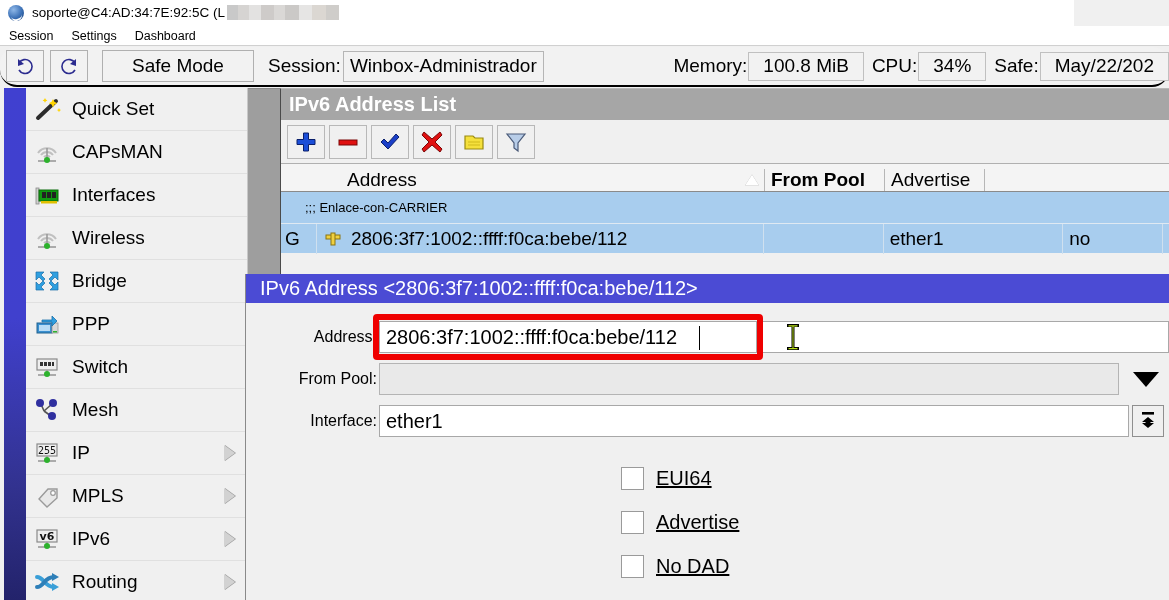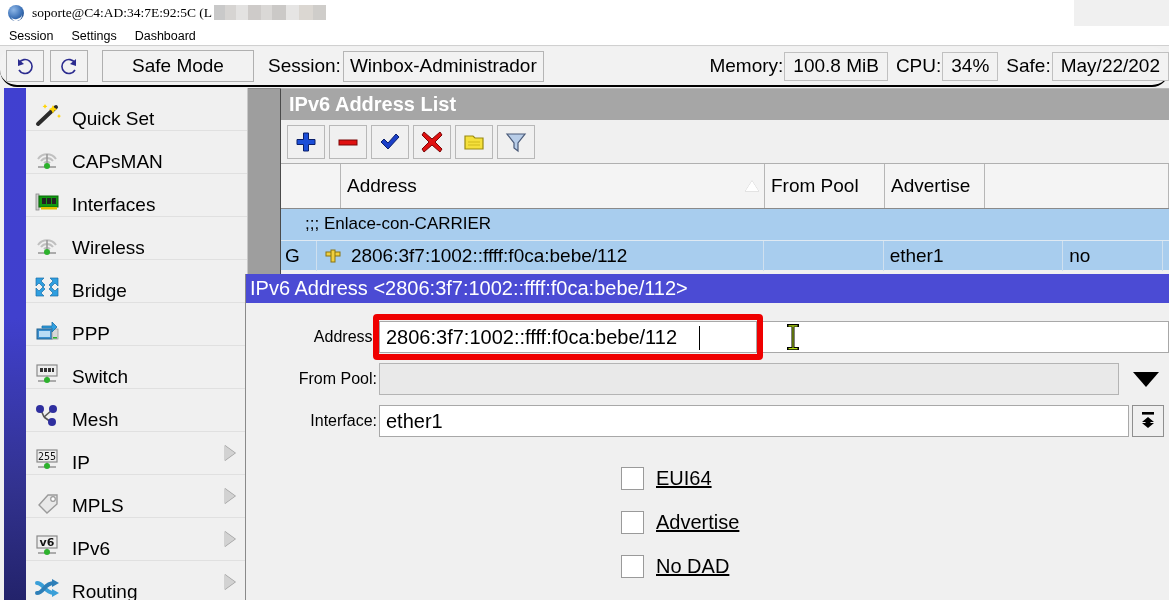--- a/index.html
+++ b/index.html
@@ -11,21 +11,20 @@
     font-family: "Liberation Sans", sans-serif;
   }
 
   
   #titlebar {
     position: absolute; left: 0; top: 0; width: 1074px; height: 26px;
     background: #ffffff;
     display: flex; align-items: center;
     padding-left: 8px;
     border-bottom: 1px solid #ffffff;
-    font-family: Liberation Serif, serif;
   }
   #win-logo {
     width: 16px; height: 16px; margin-right: 8px; flex: 0 0 auto;
     position: relative;
   }
   #win-logo .ball {
     position: absolute; left: 0; top: 0; width: 16px; height: 16px;
     border-radius: 50%;
     background: radial-gradient(circle at 35% 30%, #8fb8e8 0%, #3a6fb5 55%, #1d3f73 100%);
   }
@@ -97,38 +96,38 @@
     display: flex; align-items: center;
     font-size: 19px; color: #000;
   }
   #status-right {
     margin-left: auto; display: flex; align-items: center;
     font-size: 19px; color: #000; padding-right: 0px;
   }
   .stat-label { margin-left: 8px; }
   .stat-value {
     border: 1px solid #c0c0c0; background: #f2f2f2;
-    padding: 2px 8px; margin-left: 1px;
+    padding: 2px 14px; margin-left: 1px;
     display: flex; align-items: center; height: 29px;
   }
 
   
   #blue-strip {
     position: absolute; left: 4px; top: 88px; width: 22px; height: 512px;
     background: linear-gradient(180deg, #4040d0 0%, #4040cd 45%, #32328f 78%, #23236b 100%);
     overflow: hidden;
   }
   #sidebar {
     position: absolute; left: 26px; top: 88px; width: 222px; height: 512px;
     background: #f0f0f0;
     overflow: hidden;
     border-right: 1px solid #c8c8c8;
   }
   .side-item {
-    height: 43px; display: flex; align-items: flex-end;
+    height: 43px; display: flex; align-items: center;
     border-bottom: 1px solid #e0e0e0;
     cursor: pointer; padding-left: 4px;
     position: relative;
   }
   .side-icon {
     width: 34px; height: 30px; flex: 0 0 auto;
     display: flex; align-items: center; justify-content: center;
   }
   .side-label {
     font-size: 19px; color: #000; margin-left: 8px; white-space: nowrap;
@@ -171,48 +170,48 @@
     height: 43px; display: flex; align-items: center; padding-left: 6px; gap: 4px;
     background: #f0f0f0;
   }
   .lt-btn {
     width: 38px; height: 34px;
     background: #f0f0f0; border: 1px solid #b8b8b8;
     display: flex; align-items: center; justify-content: center;
     cursor: pointer;
   }
   #table-head {
-    display: flex; height: 46px; background: #f4f4f4;
+    display: flex; height: 29px; background: #f4f4f4;
     border-top: 1px solid #b0b0b0; border-bottom: 1px solid #8a8a8a;
-    font-size: 19px; color: #000;
+    font-size: 19px; color: #000; align-items: flex-end;
   }
   .th {
     border-right: 1px solid #b6b6b6; padding-left: 6px;
     display: flex; align-items: center; position: relative;
     white-space: nowrap; overflow: hidden;
   }
   .th .sort-tri {
     position: absolute; right: 5px; top: 50%; transform: translateY(-50%);
     width: 0; height: 0;
     border-left: 7px solid transparent;
     border-right: 7px solid transparent;
     border-bottom: 11px solid #ffffff;
     filter: drop-shadow(0 0 0.6px #9a9a9a);
   }
   .th-spacer { width: 60px; }
   .th-addr { width: 424px; }
-  .th-pool { width: 120px; }
+  .th-pool { width: 120px; font-weight: bold; }
   .th-iface { width: 180px; }
   .th-adv { width: 100px; }
   .th-rest { flex: 1; }
 
   .comment-row {
     height: 31px; background: #a8cdee;
     display: flex; align-items: center; padding-left: 24px;
-    font-size: 17px; color: #000;
+    font-size: 13px; color: #000;
     border-bottom: 1px solid #a8cdee;
   }
   .data-row {
     height: 30px; background: #a8cdee;
     display: flex; align-items: center;
     font-size: 19px; color: #000;
     border-top: 1px solid #dfe9f2;
   }
   .td {
     height: 30px; display: flex; align-items: center;
@@ -231,21 +230,21 @@
   }
 
   
   #dialog {
     position: absolute; left: 245px; top: 274px; width: 924px; height: 326px;
     background: #f0f0f0;
     border-left: 1px solid #8a8a8a;
   }
   #dlg-titlebar {
     height: 29px; background: #4b4bd4;
-    display: flex; align-items: center; padding-left: 4px;
+    display: flex; align-items: center; padding-left: 14px;
   }
   #dlg-title { font-size: 20px; color: #ffffff; white-space: nowrap; }
 
   .form-row {
     display: flex; align-items: center; height: 42px; padding-left: 0px;
   }
   .form-label {
     width: 133px; text-align: right; padding-right: 2px;
     font-size: 16px; color: #000; flex: 0 0 auto;
   }

